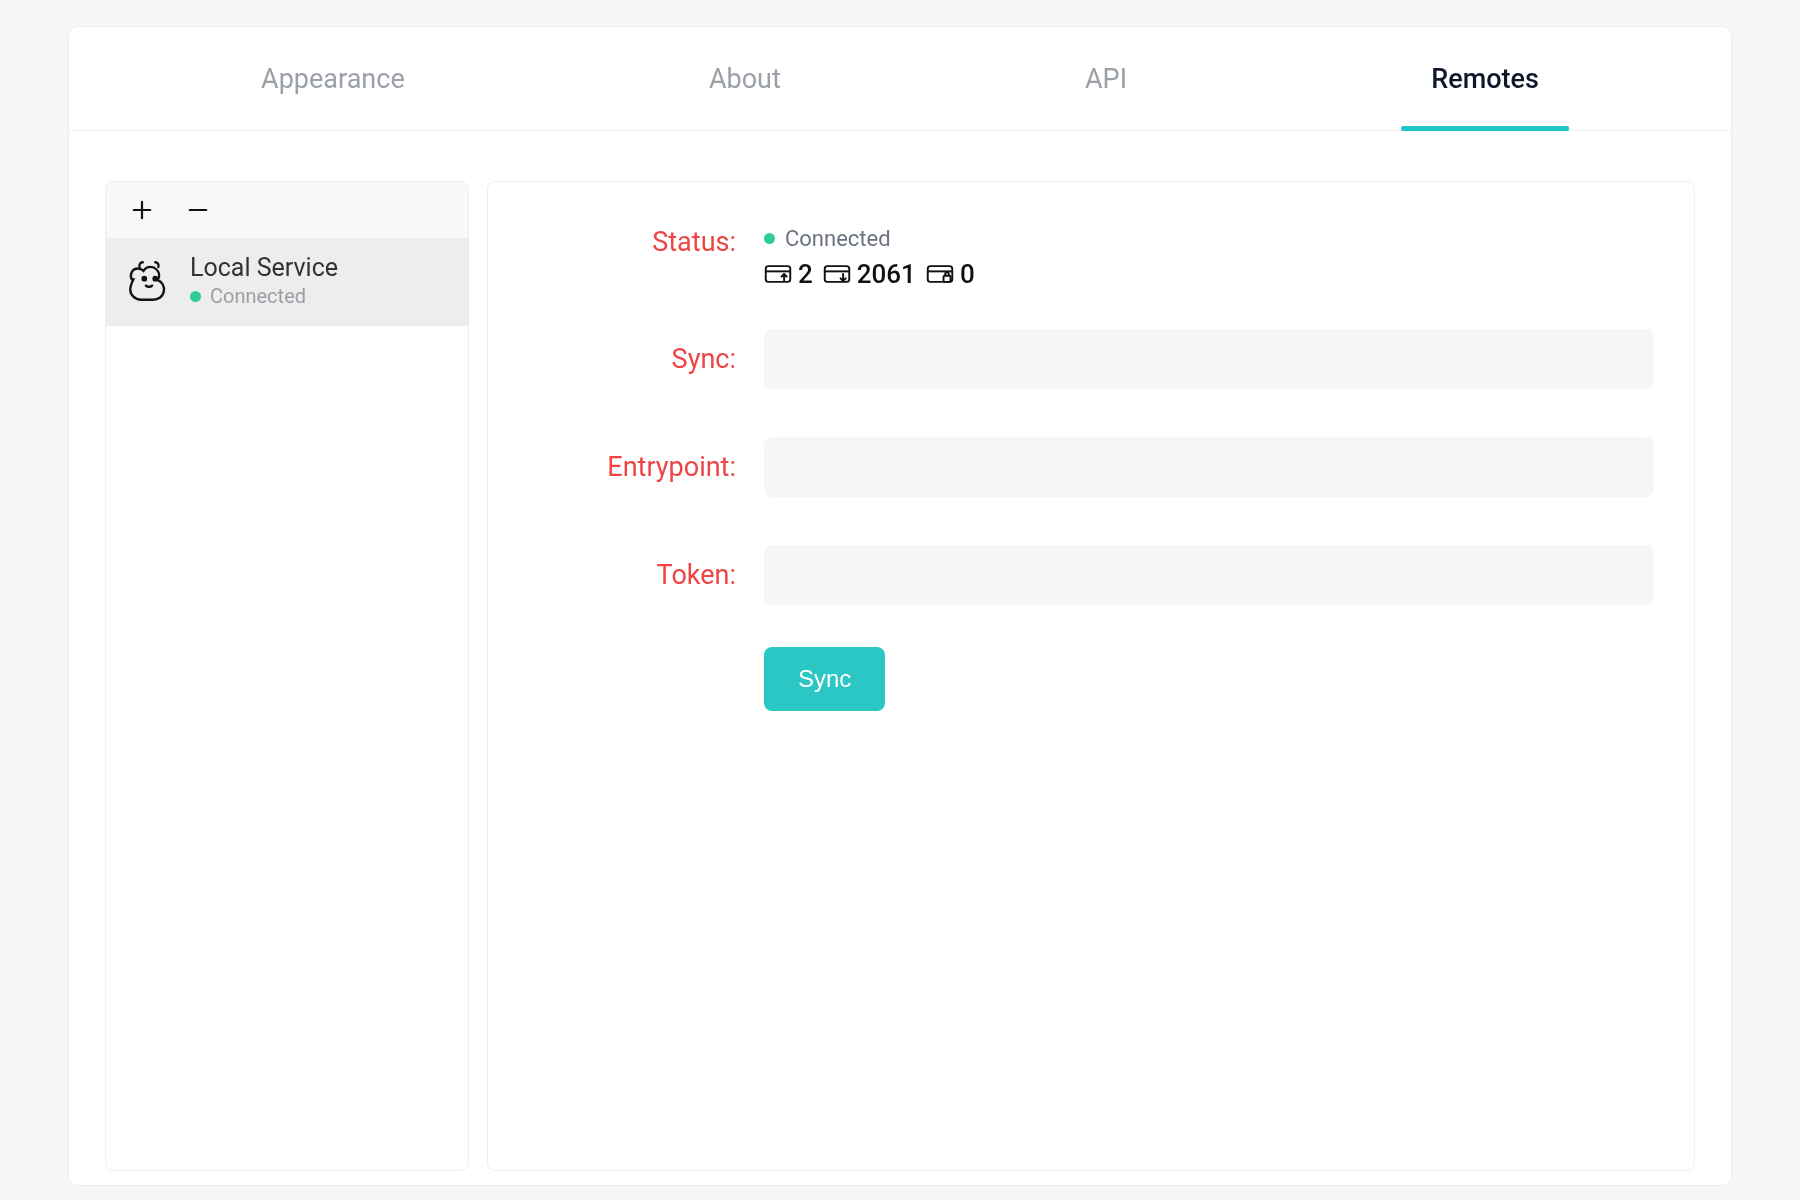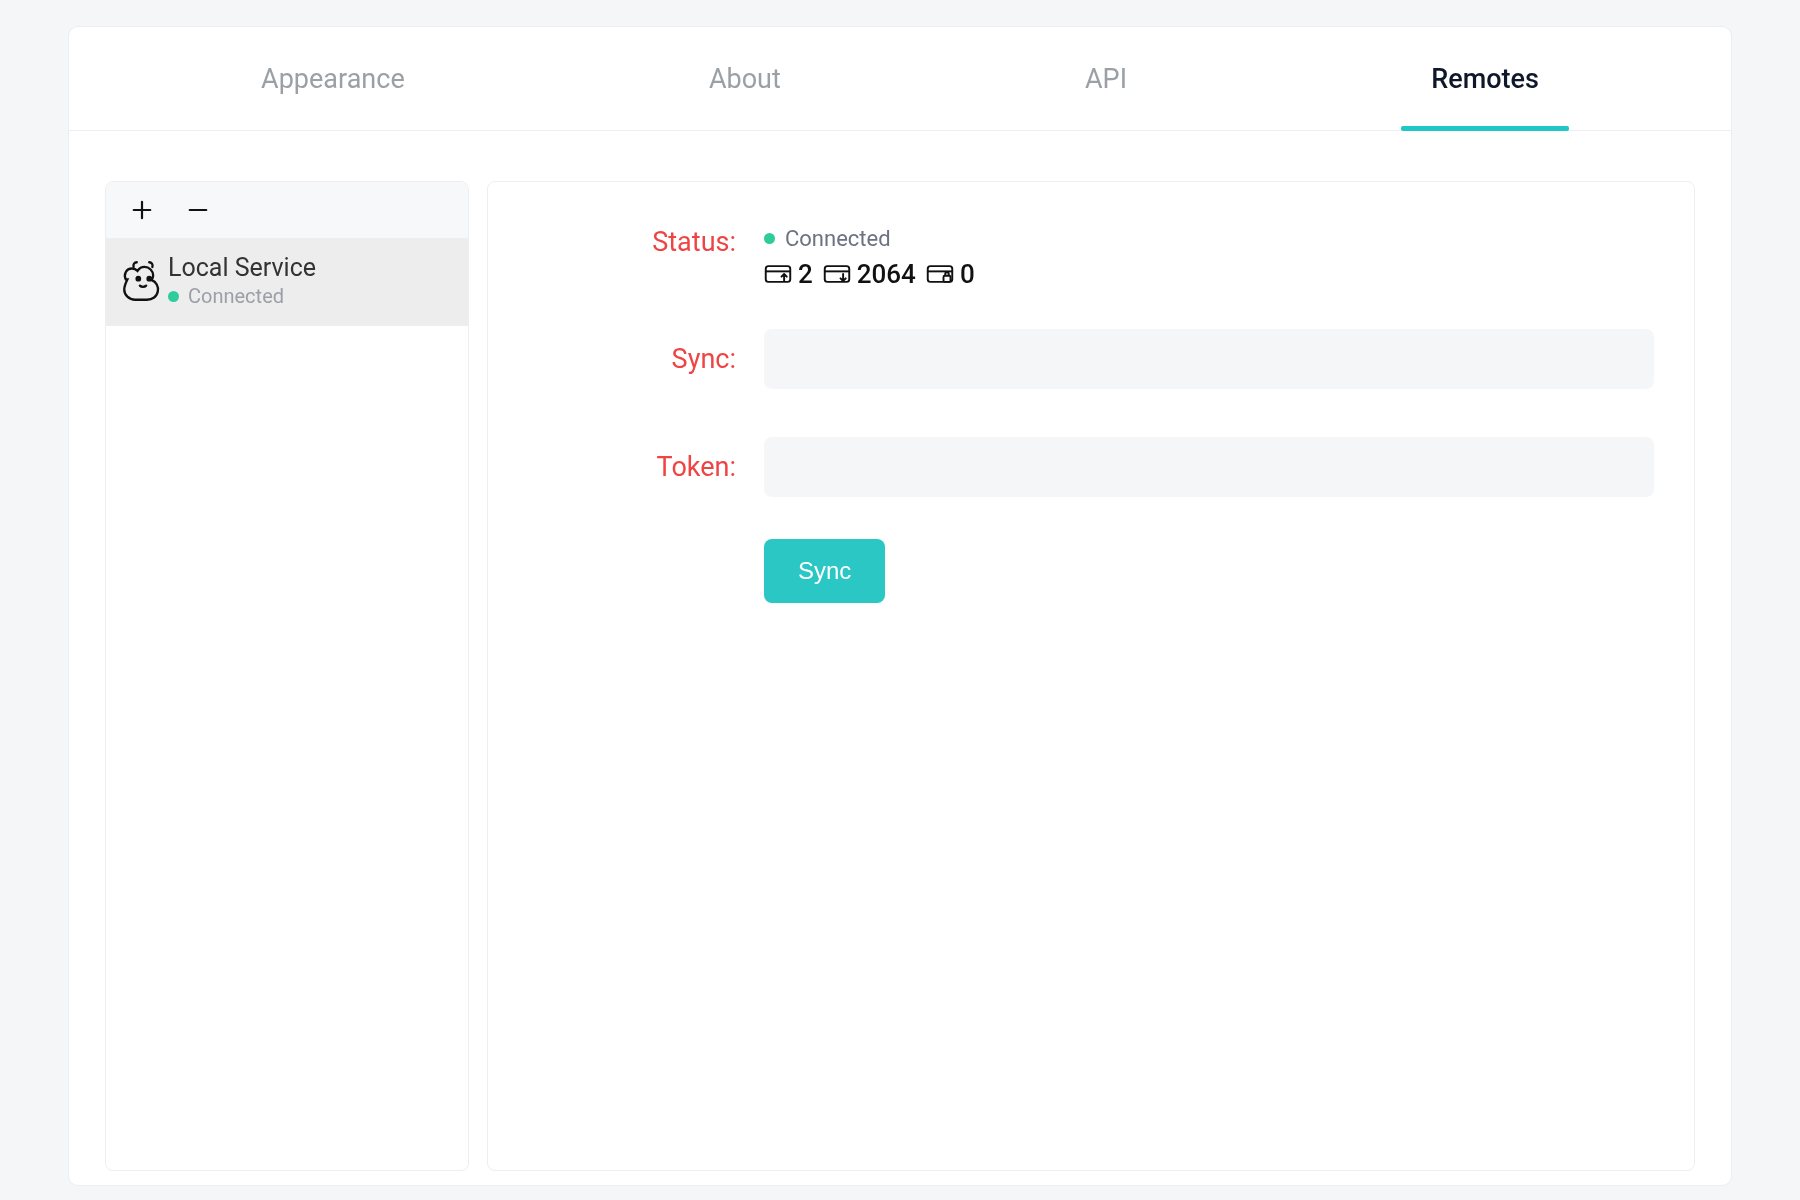--- a/index.html
+++ b/index.html
@@ -73,21 +73,22 @@
   .toolbtn {
     width: 28px; height: 28px;
     display: inline-flex; align-items: center; justify-content: center;
     font-size: 32px; line-height: 1;
     color: #111; cursor: pointer;
     user-select: none;
   }
   .remote-item {
     display: flex;
     align-items: center;
-    padding: 14px 18px 18px 12px;
+    gap: 16px;
+    padding: 14px 18px 18px 18px;
     background: #ededed;
     cursor: pointer;
   }
   .remote-icon { width: 50px; height: 50px; }
   .remote-texts { display: flex; flex-direction: column; }
   .remote-name { font-size: 25px; color: #333; }
   .remote-status-row { display: flex; align-items: center; gap: 9px; margin-top: 2px; }
   .dot-green { width: 11px; height: 11px; border-radius: 50%; background: #2ecc9a; display: inline-block; }
   .remote-status { font-size: 20px; color: #9aa0a6; }
 
@@ -201,40 +202,44 @@
                   <path d="M23 20l0-8m0 0l-3 3m3-3l3 3" stroke-linecap="round" stroke-linejoin="round"></path>
                 </svg>
               <span>2</span>
             </span>
             <span class="statblock">
               <svg class="staticon" viewBox="0 0 32 24" fill="none" stroke="#111" stroke-width="2.2">
                   <rect x="2" y="3" width="28" height="18" rx="3"></rect>
                   <line x1="2" y1="9" x2="30" y2="9"></line>
                   <path d="M23 12l0 8m0 0l-3-3m3 3l3-3" stroke-linecap="round" stroke-linejoin="round"></path>
                 </svg>
-              <span>2064</span>
+              <span>2061</span>
             </span>
             <span class="statblock">
               <svg class="staticon" viewBox="0 0 32 24" fill="none" stroke="#111" stroke-width="2.2">
                   <rect x="2" y="3" width="28" height="18" rx="3"></rect>
                   <line x1="2" y1="9" x2="30" y2="9"></line>
                   <rect x="20" y="14" width="8" height="7" rx="1.5"></rect>
                   <path d="M22 14v-2a2 2 0 014 0v2"></path>
                 </svg>
               <span>0</span>
             </span>
           </div>
         </div>
       </div>
 
       <div class="row">
         <div class="label">Sync:</div>
         <input class="input" type="text" value="" style="">
       </div>
 
+      <div class="row">
+        <div class="label">Entrypoint:</div>
+        <input class="input" type="text" value="" style="">
+      </div>
 
       <div class="row">
         <div class="label">Token:</div>
         <input class="input" type="text" value="" style="">
       </div>
 
       <div class="btn-row">
         <button class="btn-sync">Sync</button>
       </div>
 

